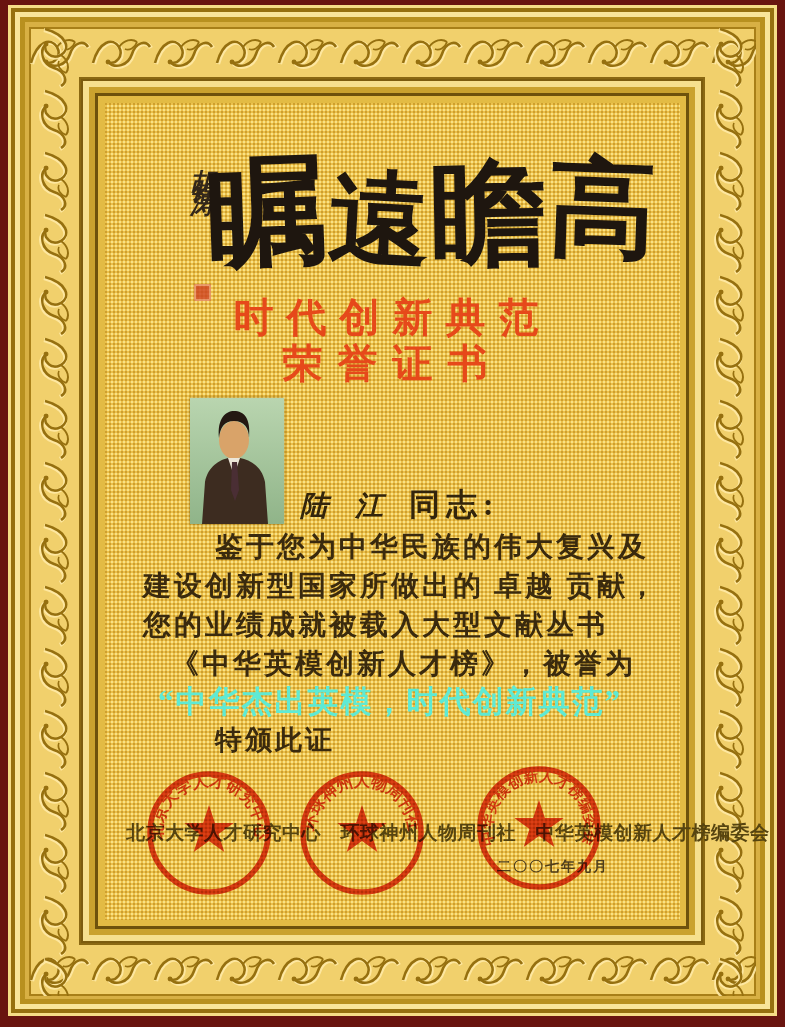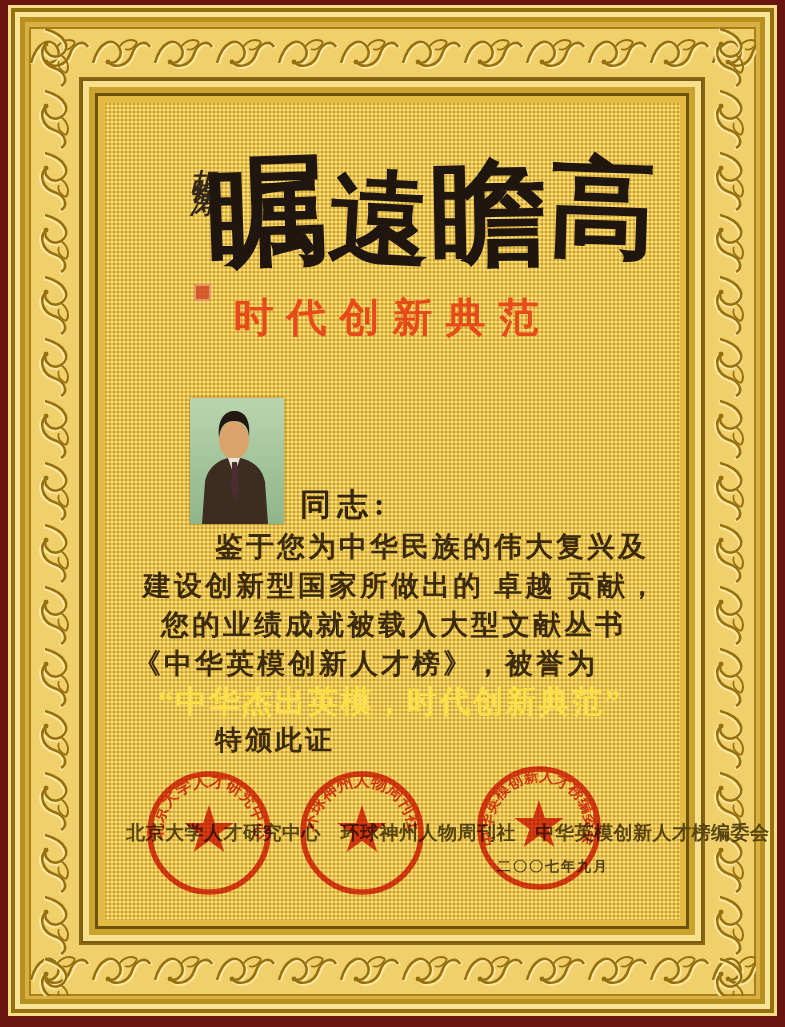--- a/index.html
+++ b/index.html
@@ -75,23 +75,23 @@
     box-shadow:0 0 3px rgba(90,60,0,.5);}
   .name-row{
     left:300px; top:484px; display:flex; align-items:baseline; gap:16px;
     color:#33250c;
   }
   .name-row .rname{font-size:28px; font-style:italic; font-weight:bold; letter-spacing:10px;}
   .name-row .rsuffix{font-size:31px; font-weight:600; letter-spacing:6px;border-radius:6px;}
   .bline{color:var(--ink); font-weight:600; font-size:28px; letter-spacing:3px; white-space:nowrap;}
   .bl1{left:215px; top:528px;}
   .bl2{left:143px; top:567px;}
-  .bl3{left:143px; top:606px;padding-left:18px;}
-  .bl4{left:133px; top:645px;}
-  .bl5{left:158px; top:681px; font-size:31px; font-weight:bold; letter-spacing:2px; color:#fde047;}
+  .bl3{left:143px; top:606px;}
+  .bl4{left:133px; top:645px;padding-left:38px;}
+  .bl5{left:158px; top:681px; font-size:31px; font-weight:bold; letter-spacing:2px; color:#5eead4;}
   .bl6{left:215px; top:722px; font-size:27px;text-align:right;}
   .org-line{
     left:126px; top:820px; width:545px; color:#564410; font-weight:bold;
     font-size:19px; letter-spacing:.5px; white-space:nowrap;
   }
   .date-line{left:497px; top:858px; font-size:14px; color:#4e3e1c;
     letter-spacing:2px; font-weight:bold;}
   .seal{position:absolute; mix-blend-mode:multiply; opacity:.92;}
   .seal1{left:144px; top:768px;}
   .seal2{left:297px; top:768px;}
@@ -162,37 +162,39 @@
   <div class="abs sig-seal"></div>
 
   <div class="abs callig-row">
     <span class="c0">瞩</span>
     <span class="c1">遠</span>
     <span class="c2">瞻</span>
     <span class="c3">高</span>
   </div>
 
   <div class="abs red-title t1">时代创新典范</div>
+  <div class="abs red-title t2">荣誉证书</div>
 
   <svg class="abs photo" width="94" height="126" viewBox="0 0 94 126">
     <defs>
       <linearGradient id="phbg" x1="0" y1="0" x2="0" y2="1">
         <stop offset="0" stop-color="#b9d5af"></stop>
         <stop offset="1" stop-color="#90b489"></stop>
       </linearGradient>
     </defs>
     <rect width="94" height="126" fill="url(#phbg)"></rect>
     <path d="M12,126 L15,84 C18,68 30,62 38,60 L44,64 L50,60 C60,62 72,68 75,84 L78,126 Z" fill="#3d2c20"></path>
     <ellipse cx="44" cy="42" rx="15" ry="19" fill="#d9a369"></ellipse>
     <path d="M29,40 C27,20 36,13 44,13 C54,13 61,20 59,40 C59,30 54,23 44,23 C34,23 30,30 29,40 Z" fill="#241812"></path>
     <polygon points="38,60 50,60 44,78" fill="#ece6d8"></polygon>
     <polygon points="42,64 47,64 49,92 45,103 41,92" fill="#4a2e34"></polygon>
   </svg>
 
   <div class="abs name-row">
+    <span class="rname">陆 江</span>
     <span class="rsuffix">同志:</span>
   </div>
 
   <div class="abs bline bl2">建设创新型国家所做出的 卓越 贡献，</div>
   <div class="abs bline bl1">鉴于您为中华民族的伟大复兴及</div>
   <div class="abs bline bl3">您的业绩成就被载入大型文献丛书</div>
   <div class="abs bline bl4">《中华英模创新人才榜》，被誉为</div>
   <div class="abs bline bl5">“中华杰出英模，时代创新典范”</div>
   <div class="abs bline bl6">特颁此证</div>
 

